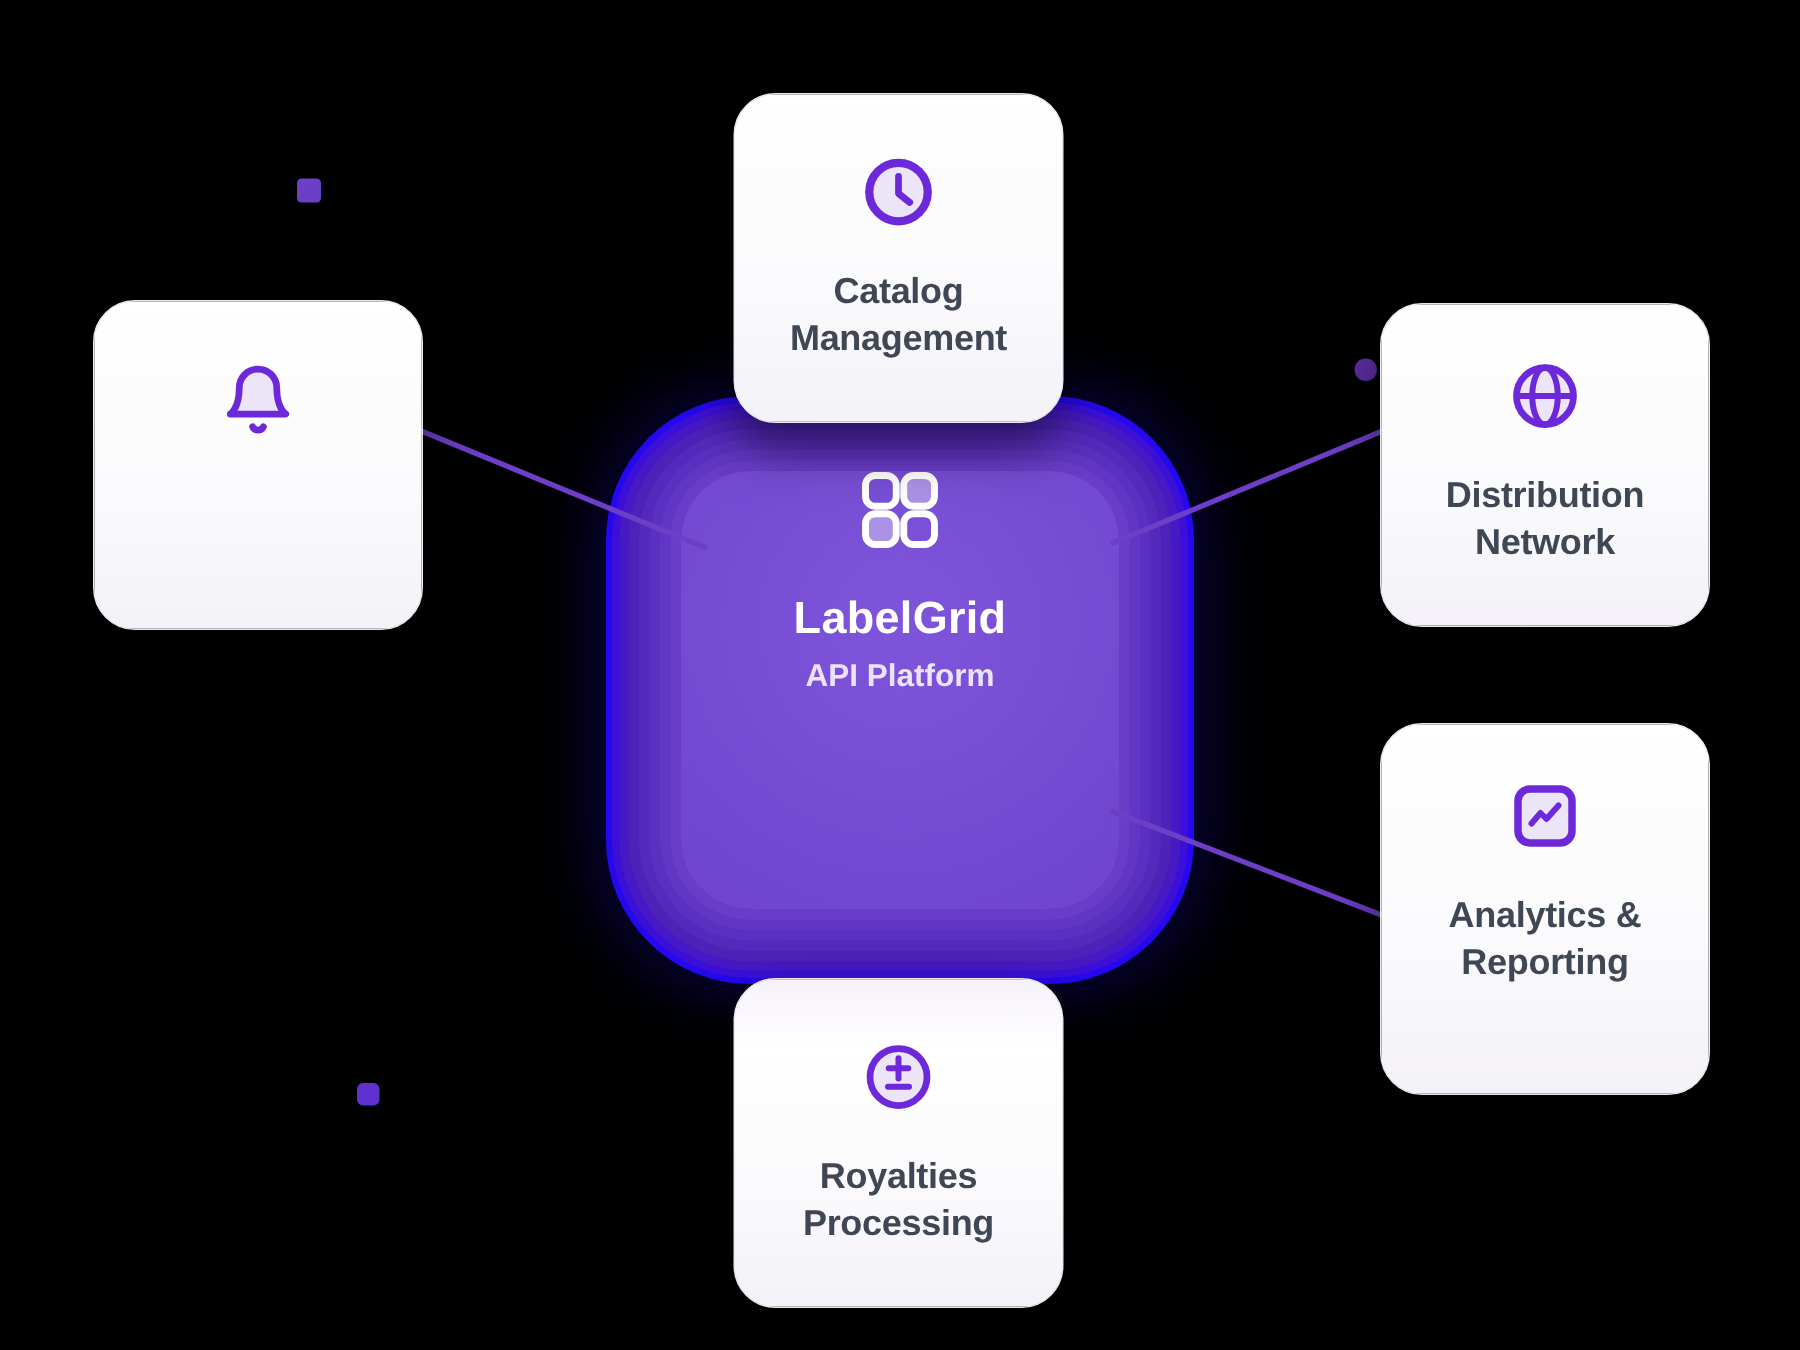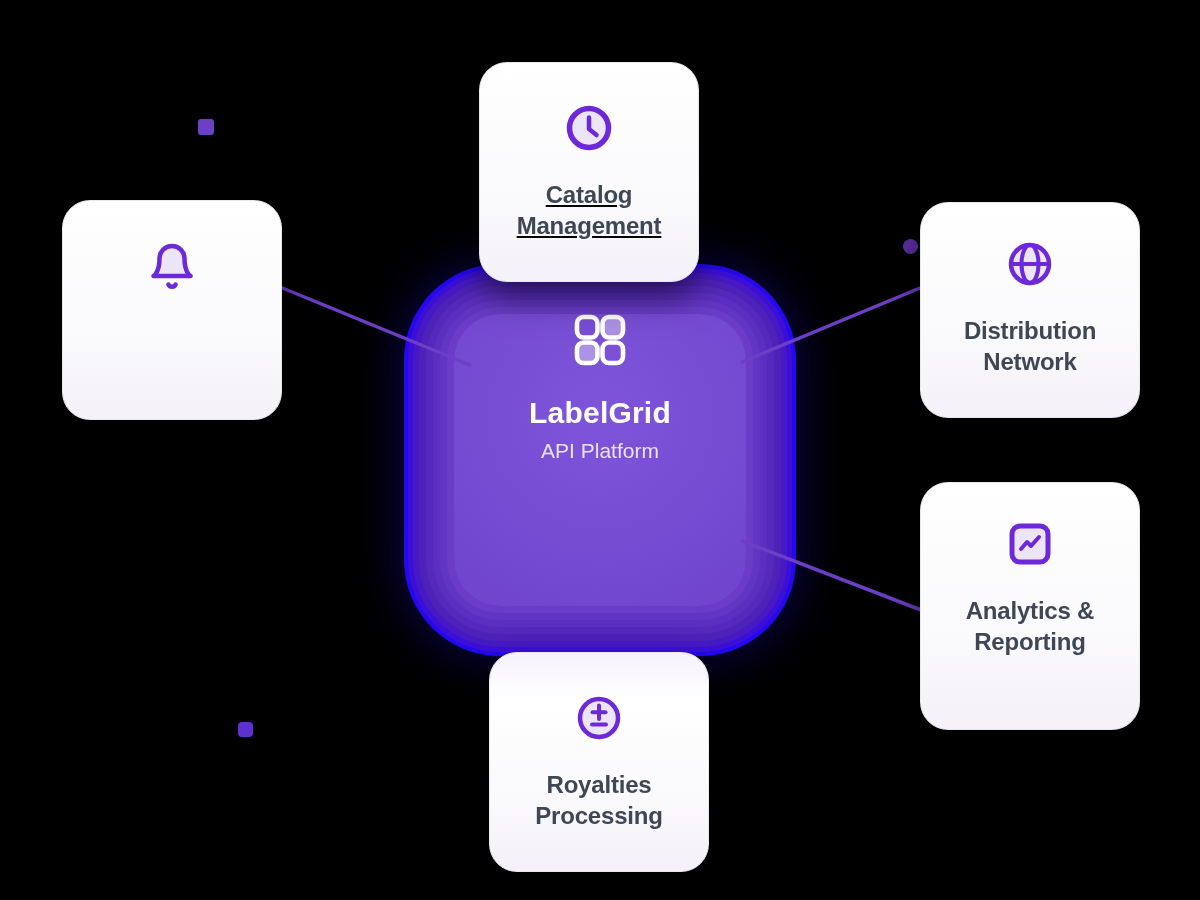--- a/index.html
+++ b/index.html
@@ -25,30 +25,30 @@
       0 0 0 21px #5b2fc0,
       0 0 0 28px #5429bc,
       0 0 0 35px #4d22b8,
       0 0 0 41px #4719c4,
       0 0 0 46px #3c0fd8,
       0 0 0 50px #2408ef,
       0 0 46px 56px rgba(35,10,225,0.30);
     display:flex;flex-direction:column;align-items:center;
   }
   .center-title{margin-top:30px;font-size:30px;font-weight:700;color:#ffffff;letter-spacing:0.2px;}
-  .center-subtitle{margin-top:9px;font-size:21px;font-weight:400;color:rgba(255,255,255,0.84);}
+  .center-subtitle{margin-top:9px;font-size:21px;font-weight:700;color:rgba(255,255,255,0.84);}
   
   .card{
     position:absolute;width:220px;height:220px;border-radius:28px;z-index:4;
     background:linear-gradient(180deg,#ffffff 0%,#fbfafc 55%,#f4f2f8 100%);
     border:1px solid #e9e8ee;box-sizing:border-box;
     box-shadow:0 16px 34px rgba(0,0,0,0.5);
     display:flex;flex-direction:column;align-items:center;padding-top:40px;
   }
-  .card-catalog{left:479px;top:62px;text-decoration:underline;}
+  .card-catalog{left:489px;top:62px;}
   .card-webhooks{left:62px;top:200px;}
   .card-distribution{left:920px;top:202px;height:216px;padding-top:36px;}
   .card-analytics{left:920px;top:482px;height:248px;padding-top:36px;}
   .card-royalties{left:489px;top:620px;background:linear-gradient(180deg,#f6f2fb 0%,#ffffff 22%,#fbfafc 60%,#f4f2f8 100%);margin-top:32px;}
   .card-label{
     margin-top:26px;font-size:24px;line-height:31px;font-weight:700;
     color:#3f4755;text-align:center;letter-spacing:-0.2px;padding:0 10px;
   }
   .icon-box{width:50px;height:50px;}
   .icon-box svg{display:block;}

